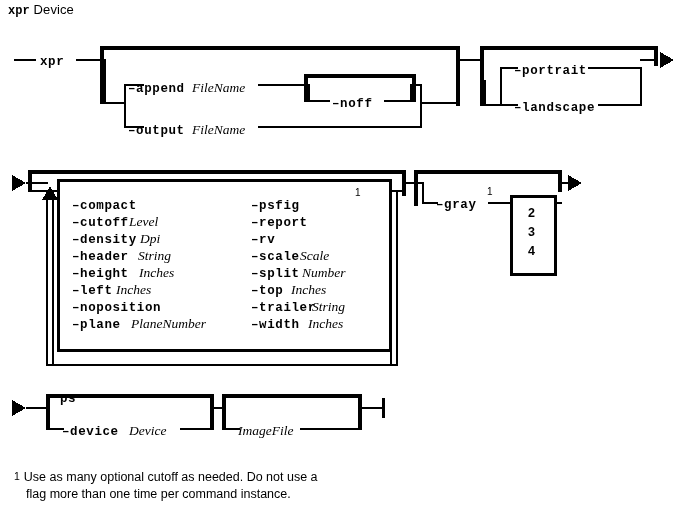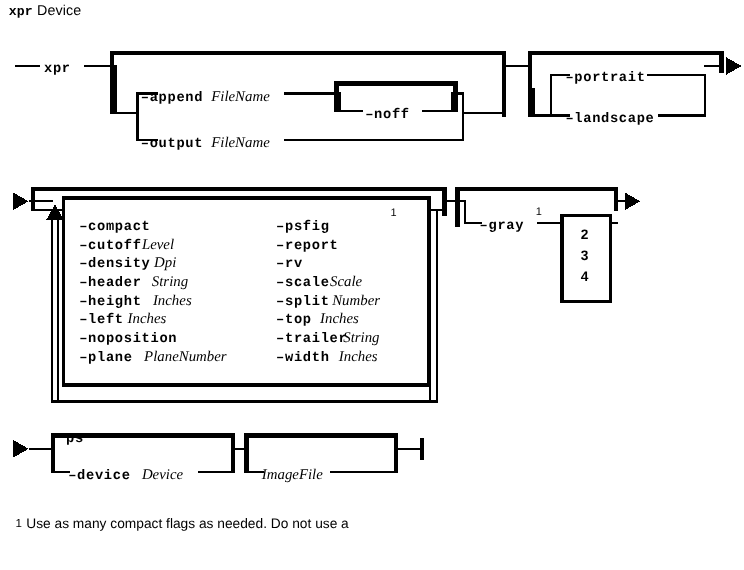--- a/index.html
+++ b/index.html
@@ -271,13 +271,13 @@
 
     <rect x="222" y="428" width="18" height="2" fill="#000"></rect>
     <text class="var" x="238" y="435">ImageFile</text>
     <rect x="300" y="428" width="58" height="2" fill="#000"></rect>
 
     <rect x="362" y="407" width="22" height="2" fill="#000"></rect>
     <rect x="382" y="398" width="3" height="20" fill="#000"></rect>
   </g>
 </svg>
 
-<div id="footnote"><span class="fn-num">1</span><span>Use as many compact flags as needed.  Do not use a</span></div>
+<div id="footnote"><span class="fn-num">1</span><span>Use as many optional cutoff as needed.  Do not use a</span><span class="fn-l2">flag more than one time per command instance.</span></div>
 
 </body></html>

